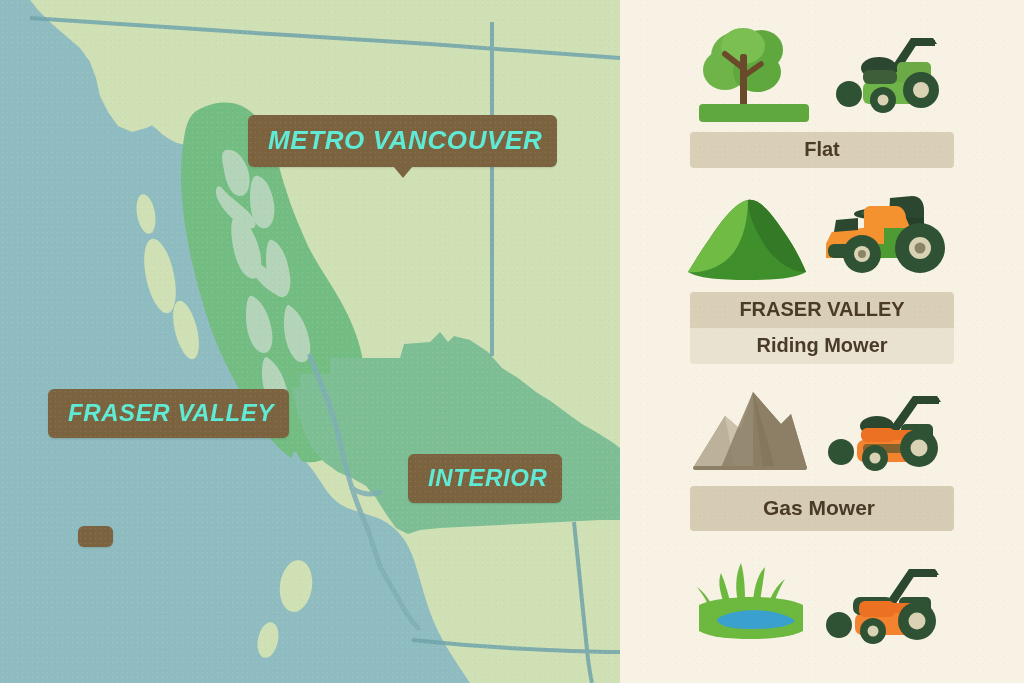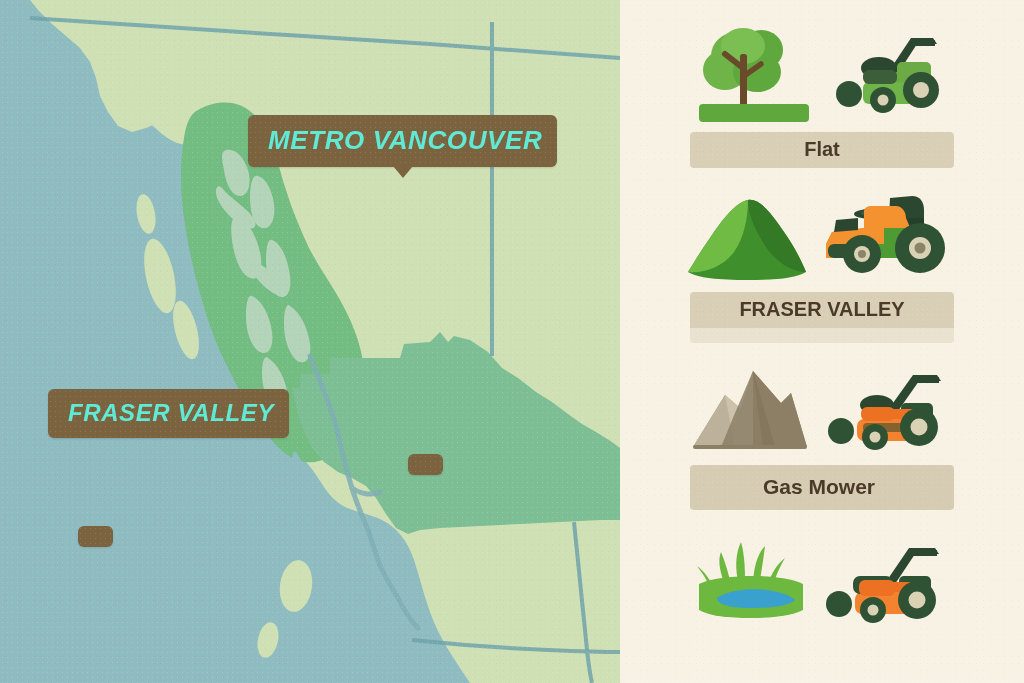--- a/index.html
+++ b/index.html
@@ -278,20 +278,21 @@
       <span>METRO VANCOUVER</span>
       <span class="grain"></span>
     </div>
 
     <div class="map-label" id="label-fraser-valley">
       <span>FRASER VALLEY</span>
       <span class="grain"></span>
     </div>
 
     <div class="map-label" id="label-interior">
+      <span>INTERIOR</span>
       <span class="grain"></span>
     </div>
 
     <div class="map-label" id="label-vancouver-island">
       <span class="grain"></span>
     </div>
   </div>
 
   <div id="legend-panel">
     <div class="grain"></div>
@@ -373,20 +374,21 @@
           </svg>
         </div>
 
         <div class="card-labels">
           <div class="label-row primary">
             <span class="grain"></span>
             <span class="rowtext">FRASER VALLEY</span>
           </div>
           <div class="label-row secondary">
             <span class="grain"></span>
+            <span class="rowtext">Riding Mower</span>
           </div>
         </div>
       </div>
 
       <div class="legend-card">
         <div class="card-icons">
 
           <svg class="terrain-icon" width="118" height="96" viewBox="0 0 118 96">
             <path d="M 2,86 L 34,34 L 50,48 L 62,10 L 90,42 L 100,32 L 116,86 Z" fill="#9E9179"></path>
             <path d="M 62,10 L 90,42 L 100,32 L 116,86 L 72,86 Z" fill="#8C7F66"></path>

